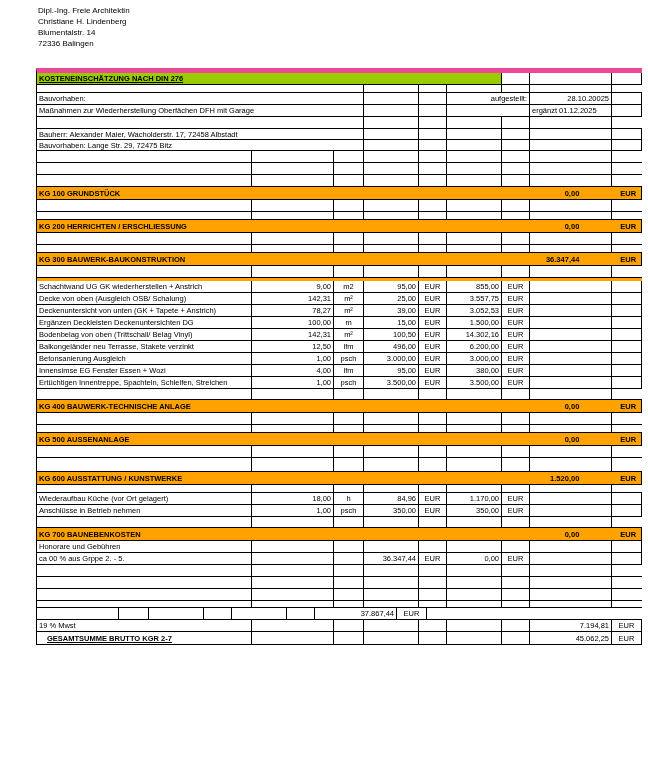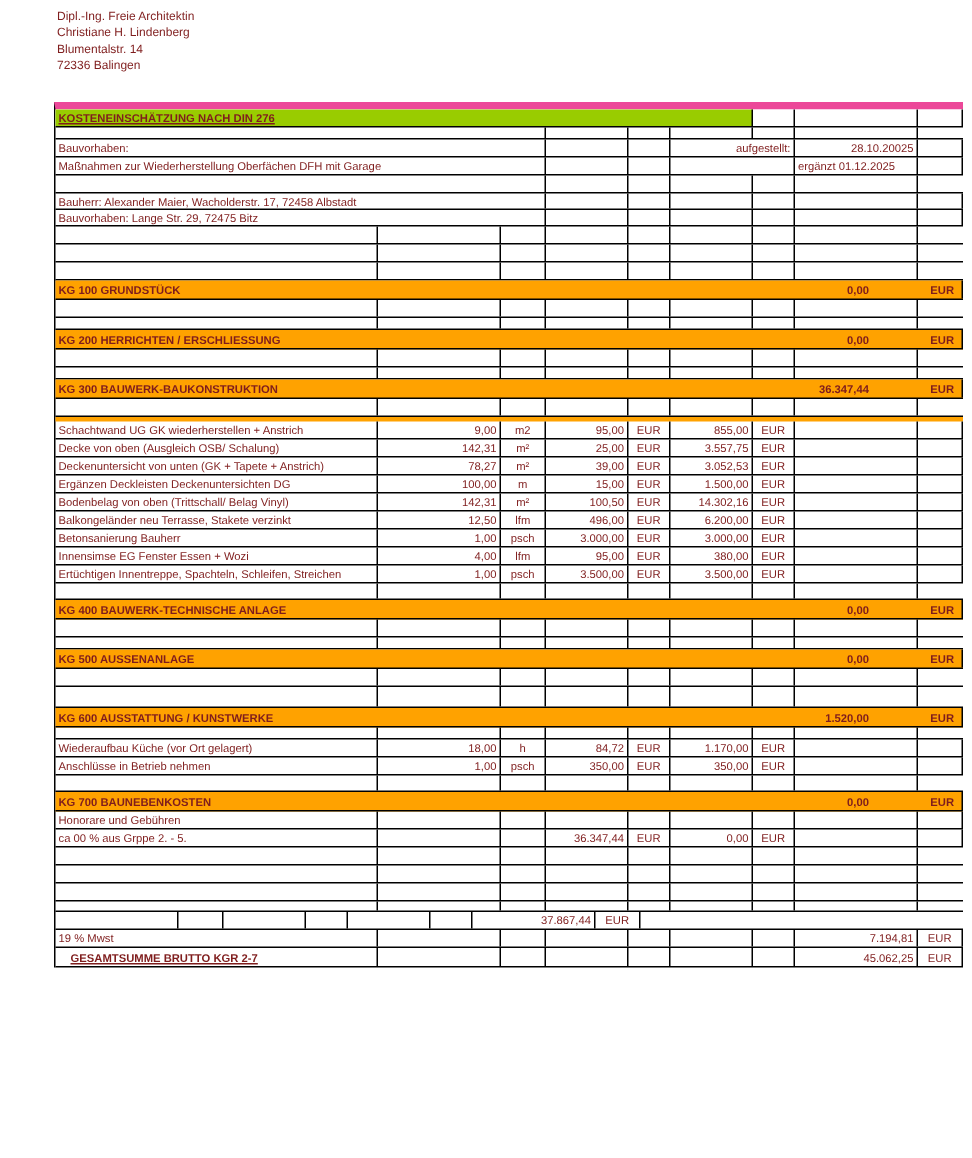--- a/index.html
+++ b/index.html
@@ -1,17 +1,17 @@
 <!DOCTYPE html>
 <html><head>
 <meta charset="utf-8">
 <style>
   html,body{margin:0;padding:0;background:#fff;}
   .page{position:relative;width:648px;height:772px;background:#fff;
-        font-family:"Liberation Sans",sans-serif;color:#7f1d1d;overflow:hidden;}
+        font-family:"Liberation Sans",sans-serif;color:#000000;overflow:hidden;}
   .letterhead{position:absolute;left:38px;top:5px;font-size:8px;line-height:11px;}
   .sheet{position:absolute;left:36px;top:68px;width:605px;
          border-top:5px solid #ec4899;border-left:1px solid #000;font-size:7.5px;}
   .row{display:flex;box-sizing:border-box;border-bottom:1px solid #000;width:605px;}
   .h3{height:3px}.h7{height:7px}.h8{height:8px}.h11{height:11px}
   .h12{height:12px}.h13{height:13px}.h14{height:14px}
   .cell{box-sizing:border-box;border-right:1px solid #000;height:100%;
         display:flex;align-items:center;white-space:nowrap;overflow:hidden;
         padding:0 2px;}
   .cd{width:215px}.cq{width:82px}.cu{width:30px}.cp{width:55px}.ce{width:28px}
@@ -192,21 +192,21 @@
       <div class="cell cq num">12,50</div>
       <div class="cell cu ctr">lfm</div>
       <div class="cell cp num">496,00</div>
       <div class="cell ce ctr">EUR</div>
       <div class="cell ct num">6.200,00</div>
       <div class="cell ce ctr">EUR</div>
       <div class="cell cb1"></div>
       <div class="cell cb2"></div>
     </div>
     <div class="row h12">
-      <div class="cell cd">Betonsanierung Bauherr</div>
+      <div class="cell cd">Betonsanierung Ausgleich</div>
       <div class="cell cq num">1,00</div>
       <div class="cell cu ctr">psch</div>
       <div class="cell cp num">3.000,00</div>
       <div class="cell ce ctr">EUR</div>
       <div class="cell ct num">3.000,00</div>
       <div class="cell ce ctr">EUR</div>
       <div class="cell cb1"></div>
       <div class="cell cb2"></div>
     </div>
     <div class="row h12">
@@ -253,21 +253,21 @@
       <div class="cell bl">KG 600 AUSSTATTUNG / KUNSTWERKE</div>
       <div class="cell bv">1.520,00</div>
       <div class="cell be">EUR</div>
     </div>
     <div class="row h8 sp"></div>
 
     <div class="row h12">
       <div class="cell cd">Wiederaufbau Küche (vor Ort gelagert)</div>
       <div class="cell cq num">18,00</div>
       <div class="cell cu ctr">h</div>
-      <div class="cell cp num">84,72</div>
+      <div class="cell cp num">84,96</div>
       <div class="cell ce ctr">EUR</div>
       <div class="cell ct num">1.170,00</div>
       <div class="cell ce ctr">EUR</div>
       <div class="cell cb1"></div>
       <div class="cell cb2"></div>
     </div>
     <div class="row h12">
       <div class="cell cd">Anschlüsse in Betrieb nehmen</div>
       <div class="cell cq num">1,00</div>
       <div class="cell cu ctr">psch</div>

